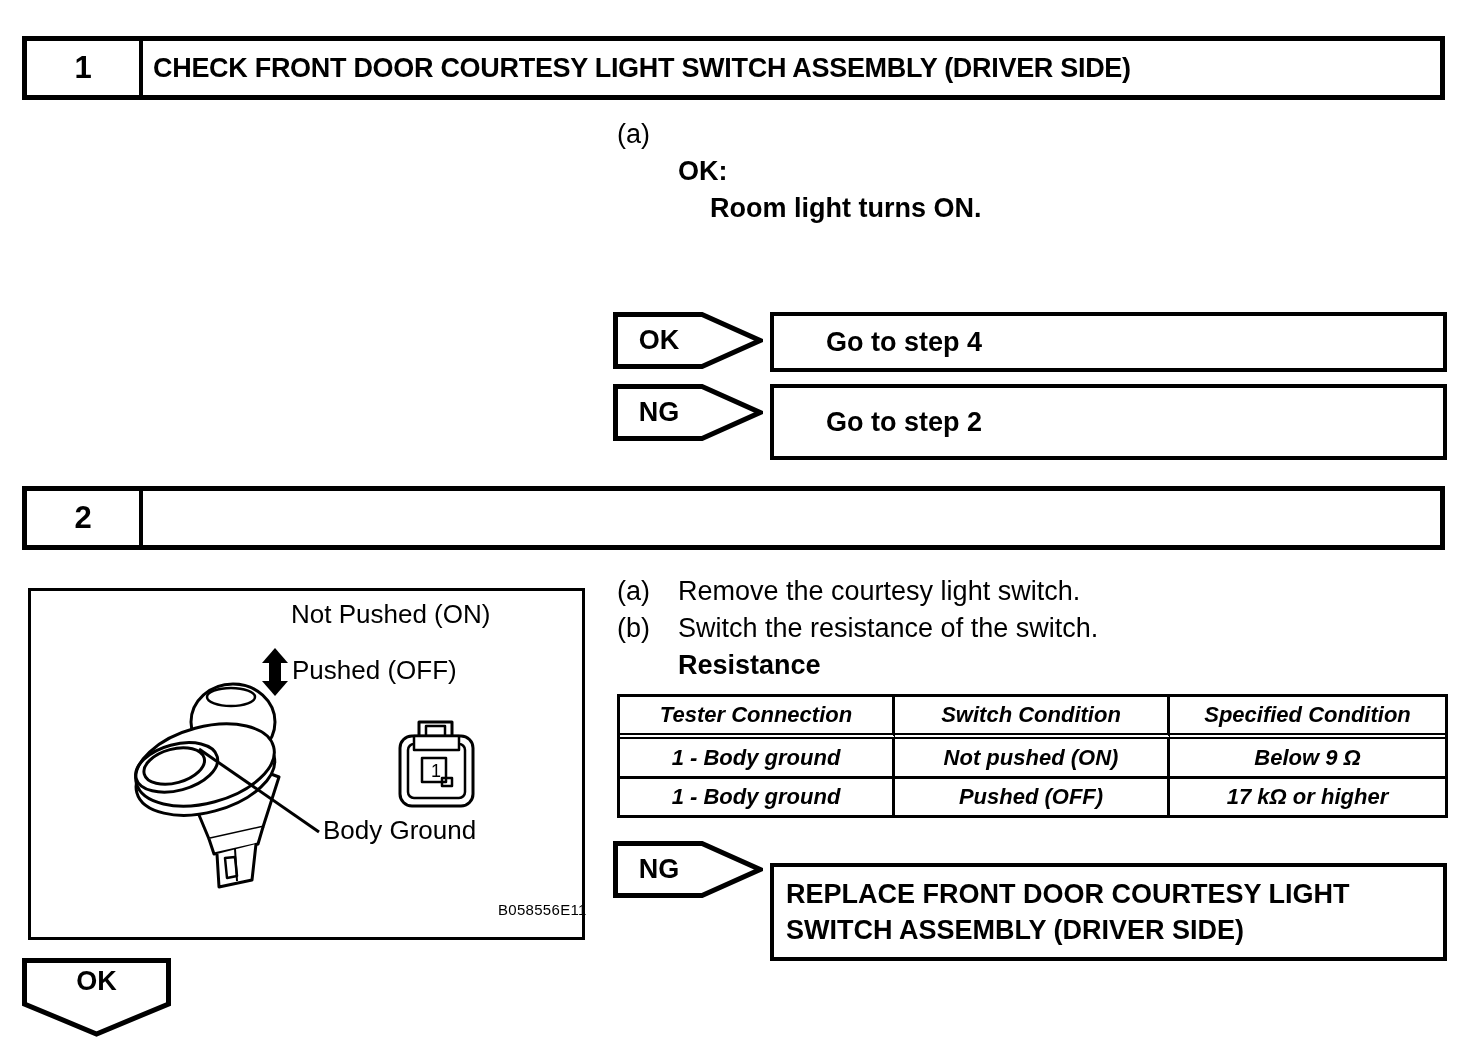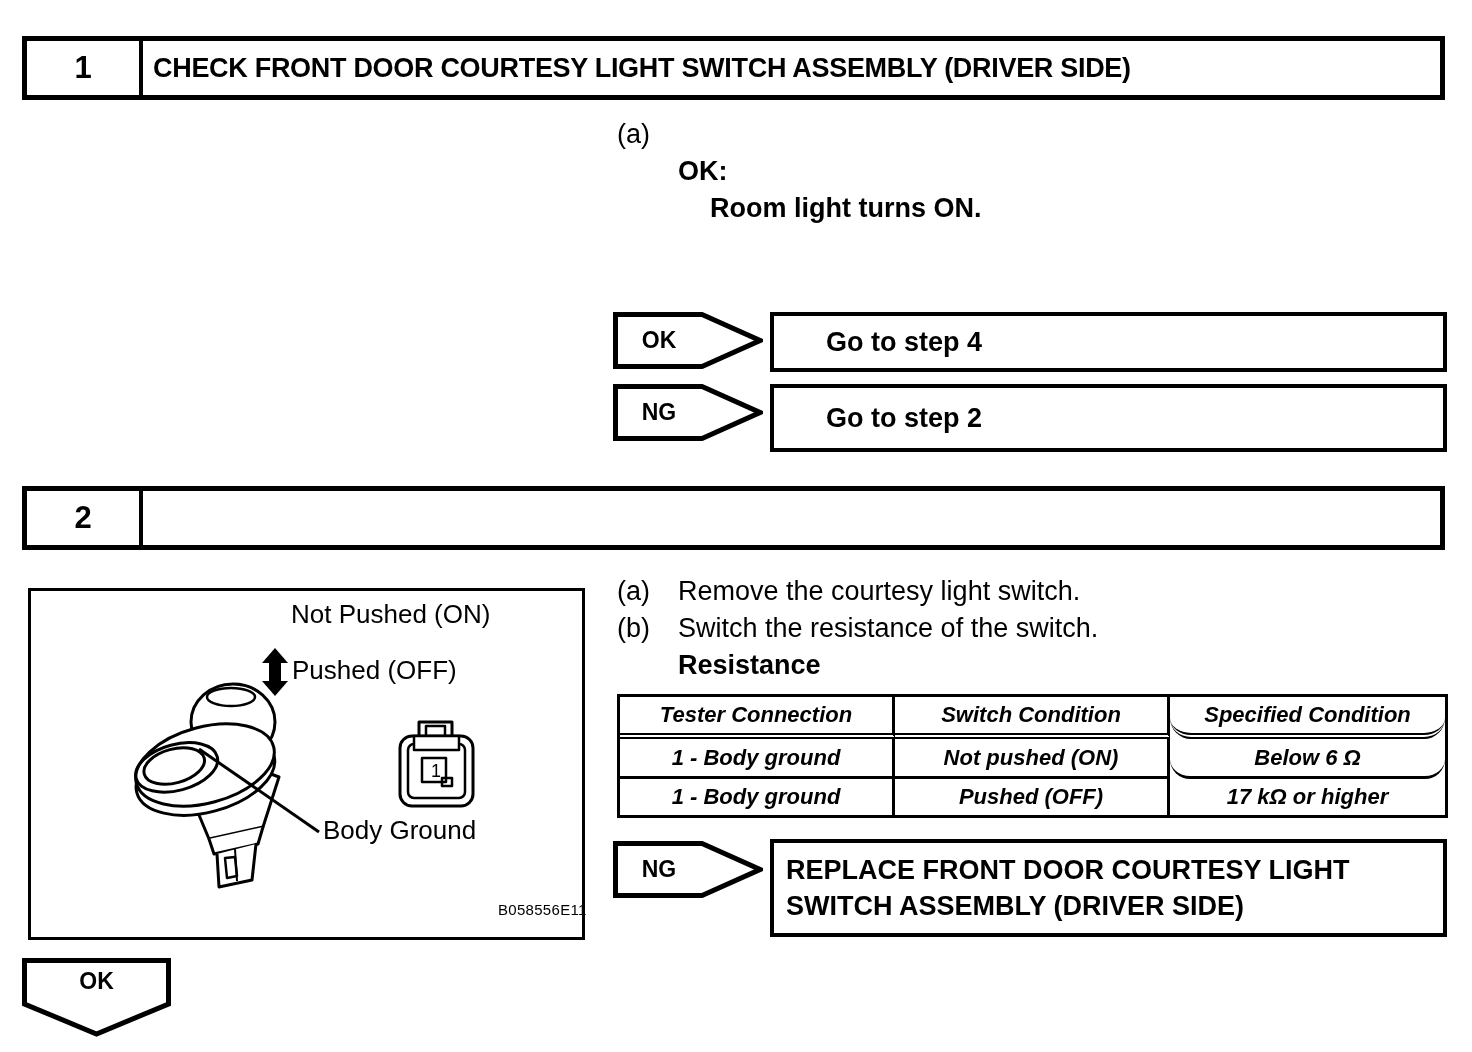--- a/index.html
+++ b/index.html
@@ -21,36 +21,36 @@
   .item{display:flex;}
   .item-label{width:61px;flex:0 0 61px;}
   .ok-cond{margin-left:93px;font-weight:bold;}
   .ok-head{margin-left:61px;font-weight:bold;}
   .res-head{margin-left:61px;font-weight:bold;}
 
   
   .tag-wrap{width:150px;height:57px;}
   .tag-wrap svg{display:block;}
   .tag-label{position:absolute;left:0;top:0;width:92px;height:57px;display:flex;align-items:center;justify-content:center;
-    font-weight:bold;font-size:23px;}
+    font-weight:bold;font-size:27px;}
   .action-box{border:4px solid #000;display:flex;align-items:center;background:#fff;}
   .action-text{padding-left:52px;font-weight:bold;font-size:27px;white-space:nowrap;}
-  .action-box.multiline{flex-direction:column;align-items:flex-start;justify-content:center;}
+  .action-box.multiline{flex-direction:column;align-items:flex-start;justify-content:center;margin-top:24px;}
   .action-box.multiline .line{padding-left:12px;font-weight:bold;font-size:27px;line-height:36px;white-space:nowrap;}
 
   
   .figure-panel{border:3px solid #000;background:#fff;}
   .fig-label{position:absolute;font-size:26px;white-space:nowrap;}
   .fig-code{position:absolute;font-size:15px;letter-spacing:0.3px;}
 
   
   .res-table{border:3px solid #000;display:grid;grid-template-columns:1fr 1fr 1fr;background:#fff;}
   .res-table .cell{display:flex;align-items:center;justify-content:center;
     font-weight:bold;font-size:22px;border-right:3px solid #000;white-space:nowrap;font-style:italic;}
-  .res-table .cell.last{border-right:none;border-radius:21px;}
+  .res-table .cell.last{border-right:none;}
   .res-table .cell.hdr{height:36px;border-bottom:6px double #000;}
   .res-table .cell.r1{height:37px;border-bottom:3px solid #000;}
   .res-table .cell.r2{height:36px;}
 
   
   .down-tag{width:149px;height:80px;}
   .down-tag .tag-label{width:149px;height:46px;top:0;}
 </style>
 </head>
 <body>
@@ -79,21 +79,21 @@
   <div class="abs action-box" style="left:770px;top:312px;width:677px;height:60px;">
     <div class="action-text">Go to step 4</div>
   </div>
 
   <div class="abs tag-wrap" style="left:613px;top:384px;">
     <svg width="150" height="57" viewBox="0 0 150 57">
       <polygon points="2.5,2.5 89,2.5 147,28.5 89,54.5 2.5,54.5" fill="#ffffff" stroke="#000000" stroke-width="5"></polygon>
     </svg>
     <div class="tag-label">NG</div>
   </div>
-  <div class="abs action-box" style="left:770px;top:384px;width:677px;height:68px;">
+  <div class="abs action-box" style="left:770px;top:384px;width:677px;height:76px;">
     <div class="action-text">Go to step 2</div>
   </div>
 
   <div class="abs step-header" style="left:22px;top:486px;width:1423px;height:64px;">
     <div class="step-num">2</div>
   </div>
 
   <div class="abs figure-panel" style="left:28px;top:588px;width:557px;height:352px;">
     <svg class="abs" style="left:0;top:0;" width="551" height="346" viewBox="0 0 551 346">
 
@@ -153,21 +153,21 @@
     <div class="res-head">Resistance</div>
   </div>
 
   <div class="abs res-table" style="left:617px;top:694px;width:831px;">
     <div class="cell hdr">Tester Connection</div>
     <div class="cell hdr">Switch Condition</div>
     <div class="cell hdr last">Specified Condition</div>
 
     <div class="cell r1">1 - Body ground</div>
     <div class="cell r1">Not pushed (ON)</div>
-    <div class="cell r1 last">Below 6 Ω</div>
+    <div class="cell r1 last">Below 9 Ω</div>
 
     <div class="cell r2">1 - Body ground</div>
     <div class="cell r2">Pushed (OFF)</div>
     <div class="cell r2 last">17 kΩ or higher</div>
   </div>
 
   <div class="abs tag-wrap" style="left:613px;top:841px;">
     <svg width="150" height="57" viewBox="0 0 150 57">
       <polygon points="2.5,2.5 89,2.5 147,28.5 89,54.5 2.5,54.5" fill="#ffffff" stroke="#000000" stroke-width="5"></polygon>
     </svg>

